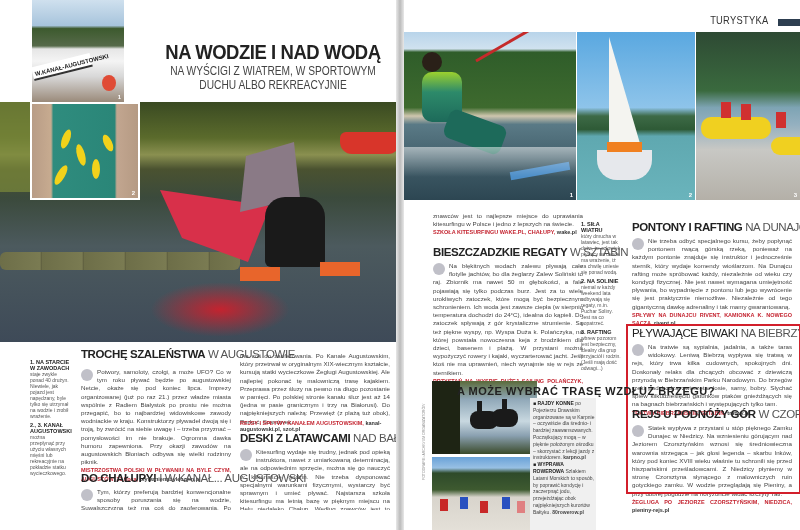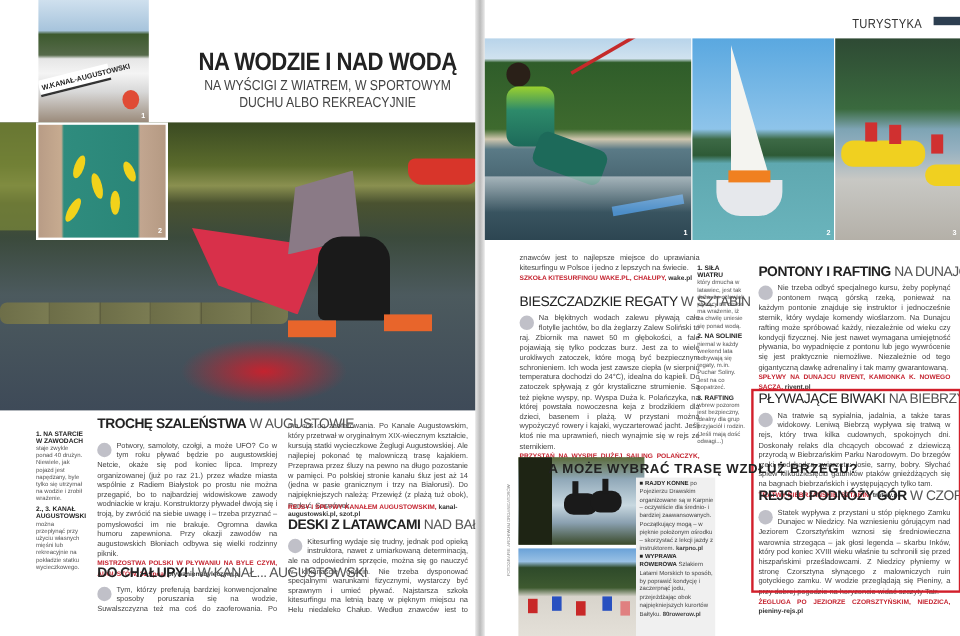--- a/index.html
+++ b/index.html
@@ -13,21 +13,21 @@
 .title-main{position:absolute;left:148px;top:40px;width:250px;text-align:center;font-family:"Liberation Sans",sans-serif;font-weight:bold;font-size:21px;color:#222;letter-spacing:-0.5px;transform:scaleX(0.88);transform-origin:center}
 .title-sub{position:absolute;left:148px;top:64px;width:250px;text-align:center;font-size:12px;color:#444;line-height:14px;transform:scaleX(0.85)}
 .sidebar-caps{position:absolute;font-size:5px;line-height:6px;color:#555}
 .sidebar-caps b{display:block;color:#222;font-size:5.5px;margin-top:3px}
 .head{position:absolute;font-weight:bold;font-size:11.5px;color:#222;letter-spacing:-0.4px;white-space:nowrap}
 .head span{font-weight:normal;color:#555}
 .body{position:absolute;font-size:6.2px;line-height:8.2px;color:#444;text-align:justify}
 .dot{display:inline-block;width:12px;height:12px;border-radius:50%;background:#c0c0c8;float:left;margin:1px 4px 1px 0}
 .src{color:#c4232f;font-weight:bold;font-size:5.5px}
 .src a{color:#333;text-decoration:none}
-.tab{position:absolute;right:0;top:14px;display:flex;align-items:flex-start;gap:4px}
+.tab{position:absolute;right:0;top:14px;display:flex;align-items:flex-end;gap:4px}
 .tab span{font-size:11px;color:#333;letter-spacing:0.3px;transform:scaleX(0.85)}
 .tab i{display:block;width:22px;height:7px;background:#2d3e50}
 .redbox{position:absolute;left:626px;top:324px;width:175px;height:170px;border:2px solid #d21f2b}
 .section-head{position:absolute;left:457px;top:385px;font-size:11px;font-weight:bold;color:#222;letter-spacing:0.5px}
 .graybox{position:absolute;left:530px;top:398px;width:66px;height:132px;background:#f0f0f0}
 .vertical{position:absolute;font-size:3.5px;color:#888;writing-mode:vertical-rl;transform:rotate(180deg)}
 </style>
 </head>
 <body>
 
@@ -136,21 +136,21 @@
     <div style="position:absolute;left:80px;top:80px;width:10px;height:16px;background:#d03030"></div>
     <span class="num">3</span>
   </div>
 
   <div class="body" style="left:33px;top:212px;width:150px">
     znawców jest to najlepsze miejsce do uprawiania kitesurfingu w Polsce i jedno z lepszych na świecie.
     <div class="src"><span>SZKOŁA KITESURFINGU WAKE.PL, CHAŁUPY,</span> <a>wake.pl</a></div>
   </div>
 
   <div class="head" style="left:33px;top:246px">
-    <span style="font-weight:normal;color:#222">BIESZCZADZKIE REGATY</span><span> W SZTABIN</span>
+    <span style="font-weight:bold;color:#222">BIESZCZADZKIE REGATY</span><span> W SZTABIN</span>
   </div>
   <div class="body" style="left:33px;top:262px;width:150px">
     <span class="dot"></span><span>Na błękitnych wodach zalewu pływają całe flotylle jachtów, bo dla żeglarzy Zalew Soliński to raj. Zbiornik ma nawet 50 m głębokości, a fale pojawiają się tylko podczas burz. Jest za to wiele urokliwych zatoczek, które mogą być bezpiecznym schronieniem. Ich woda jest zawsze ciepła (w sierpniu temperatura dochodzi do 24°C), idealna do kąpieli. Do zatoczek spływają z gór krystaliczne strumienie. Są też piękne wyspy, np. Wyspa Duża k. Polańczyka, na której powstała nowoczesna keja z brodzikiem dla dzieci, basenem i plażą. W przystani można wypożyczyć rowery i kajaki, wyczarterować jacht. Jeśli ktoś nie ma uprawnień, niech wynajmie się w rejs ze sternikiem.</span>
     <div class="src"><span>PRZYSTAŃ NA WYSPIE DUŻEJ SAILING POLAŃCZYK,</span> <a>jachty-solina.com.pl</a></div>
   </div>
 
   <div class="sidebar-caps" style="left:181px;top:218px;width:40px">
     <b>1. SIŁA WIATRU</b>
     <div>który dmucha w latawiec, jest tak duża, że człowiek płynący na desce ma wrażenie, iż za chwilę uniesie się ponad wodą.</div>
     <b>2. NA SOLINIE</b>

